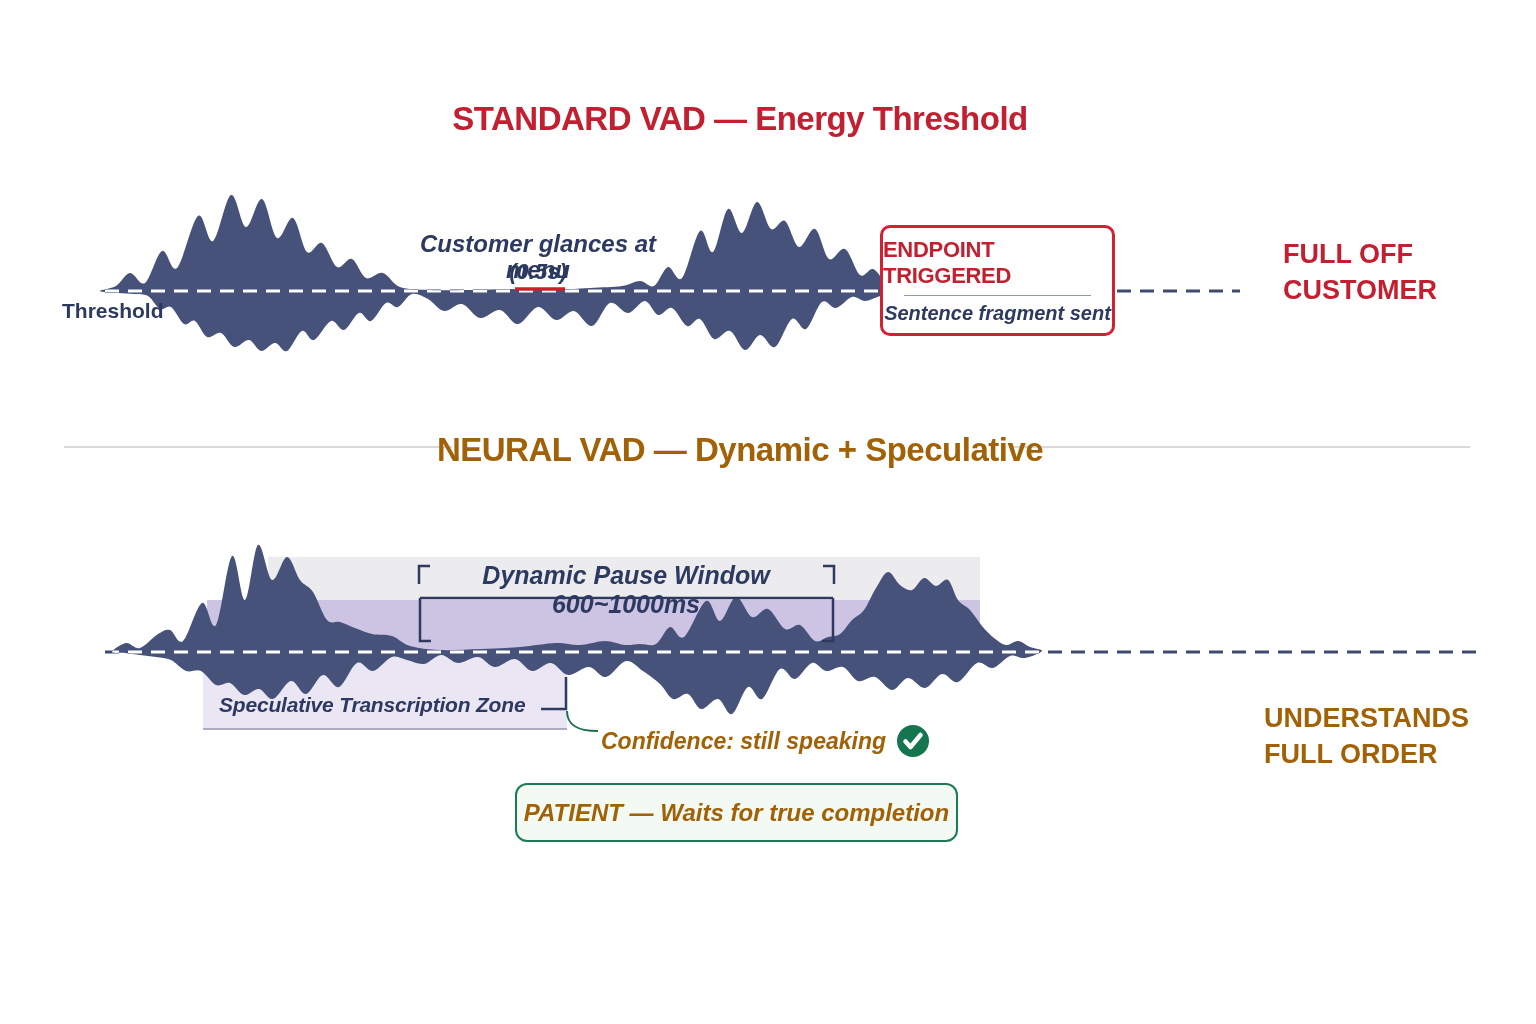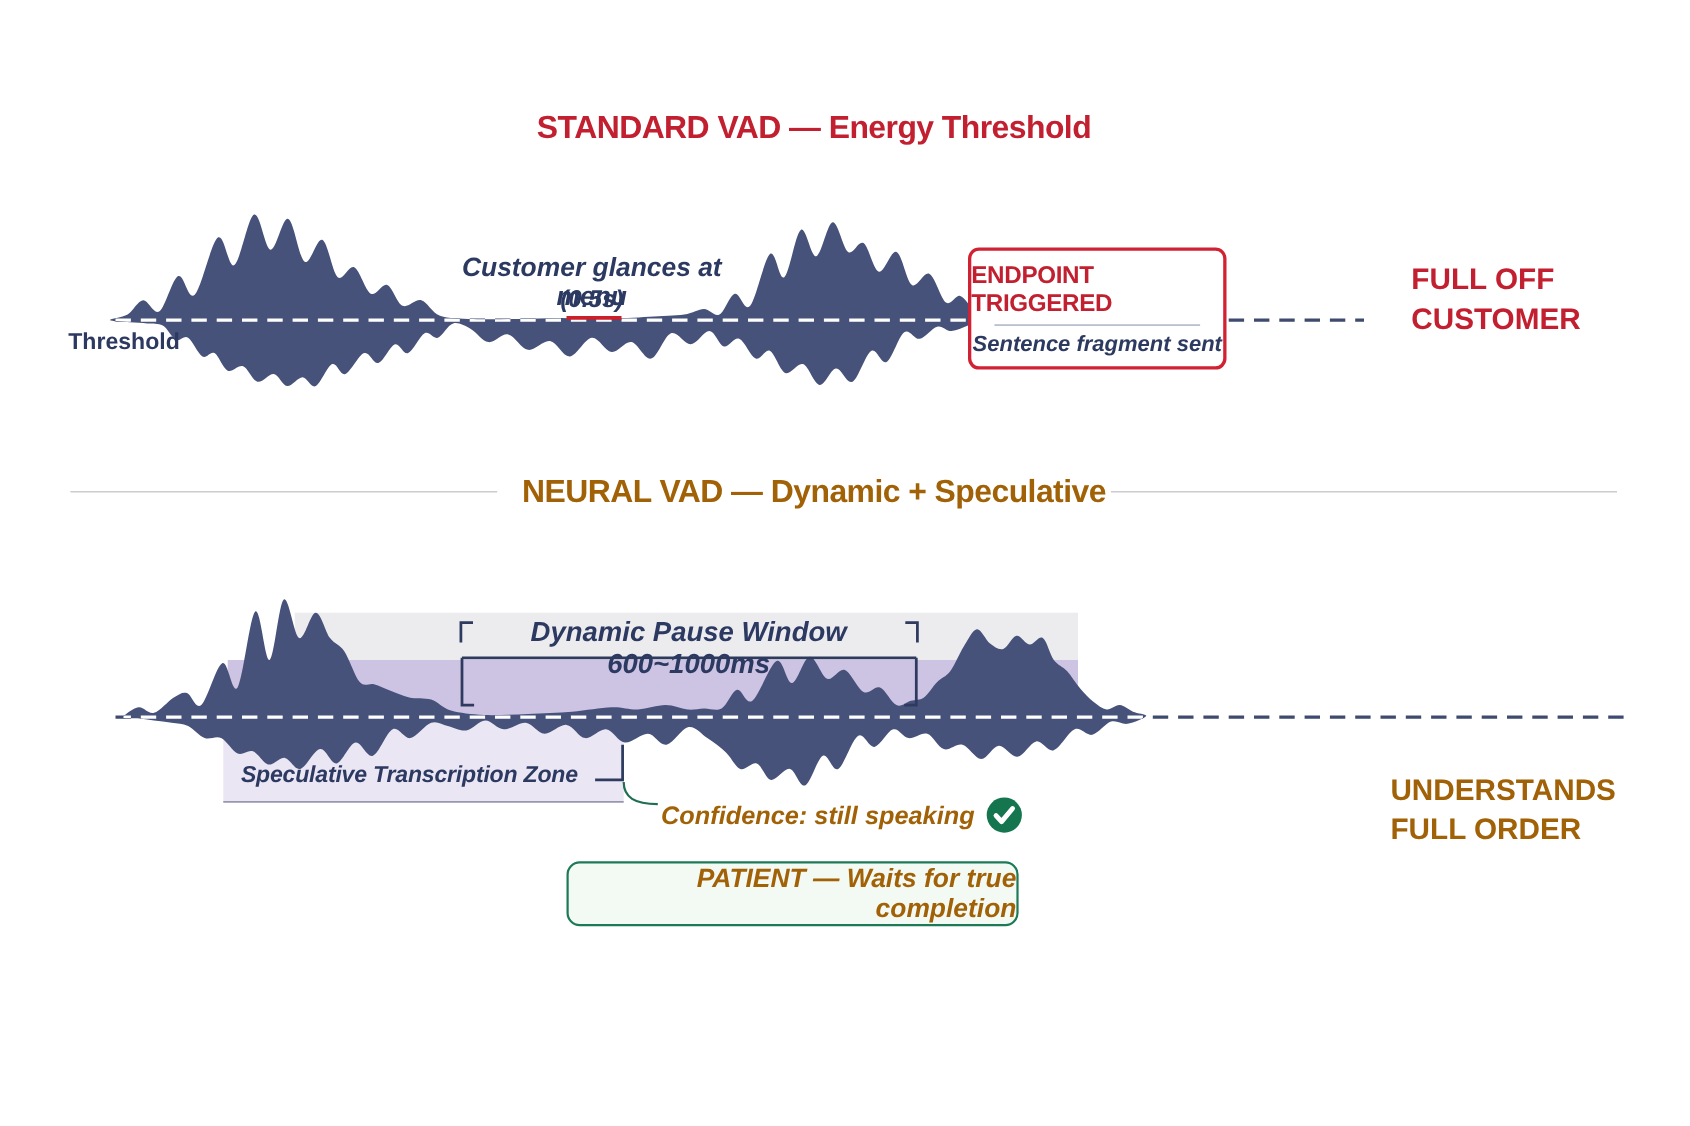--- a/index.html
+++ b/index.html
@@ -5,42 +5,42 @@
   html,body{margin:0;padding:0;background:#ffffff;}
   #stage{
     position:relative;width:1536px;height:1024px;background:#ffffff;overflow:hidden;
     font-family:"Liberation Sans",sans-serif;
   }
   #art{position:absolute;left:0;top:0;z-index:1;}
   .txt{position:absolute;z-index:2;}
   .navy{color:#2c3960;}
   .red{color:#c22030;}
   .green{color:#a16207;}
-  .section-title{font-weight:bold;font-size:29px;letter-spacing:-0.5px;text-align:center;width:800px;left:340px;}
+  .section-title{font-weight:bold;font-size:33px;letter-spacing:-0.5px;text-align:center;width:800px;left:340px;}
   .annot{font-style:italic;font-weight:bold;text-align:right;}
   #standard-title{top:100px;}
   #neural-title{top:431px;}
   #threshold-label{left:62px;top:299px;font-size:21px;font-weight:bold;}
   #customer-annot{left:388px;top:231px;width:300px;text-align:center;font-size:24px;line-height:1.1;}
   #customer-annot-2{left:388px;top:259px;width:300px;text-align:center;font-size:22px;font-style:italic;}
   #endpoint-box{
     left:880px;top:225px;width:235px;height:111px;box-sizing:border-box;
     border:3px solid #d12233;border-radius:10px;background:#ffffff;
     display:flex;flex-direction:column;justify-content:center;align-items:center;gap:6px;
   }
   #endpoint-title{font-size:22px;font-weight:bold;letter-spacing:-0.3px;}
   #endpoint-divider{width:82%;height:0;border-top:1.5px solid #8e99ad;}
   #endpoint-sub{font-size:20px;}
   #cutsoff{left:1283px;top:236px;width:220px;font-size:27px;font-weight:bold;line-height:1.35;}
   #pause-window-label{left:426px;top:561px;width:400px;text-align:center;font-size:25px;}
   #speczone-label{left:219px;top:693px;font-size:21px;letter-spacing:-0.2px;}
   #confidence{left:601px;top:724px;display:flex;align-items:center;gap:10px;}
   #confidence-text{font-size:23px;}
   #patient-box{
-    left:515px;top:783px;width:411px;height:59px;box-sizing:border-box;
+    left:515px;top:783px;width:443px;height:59px;box-sizing:border-box;
     border:2.5px solid #1d7a57;border-radius:12px;background:#f3f9f3;
     display:flex;justify-content:center;align-items:center;
   }
   #patient-text{font-size:24px;}
   #understands{left:1264px;top:701px;width:240px;font-size:27px;font-weight:bold;line-height:1.33;}
   .block{display:block;}
 </style>
 </head>
 <body>
 

